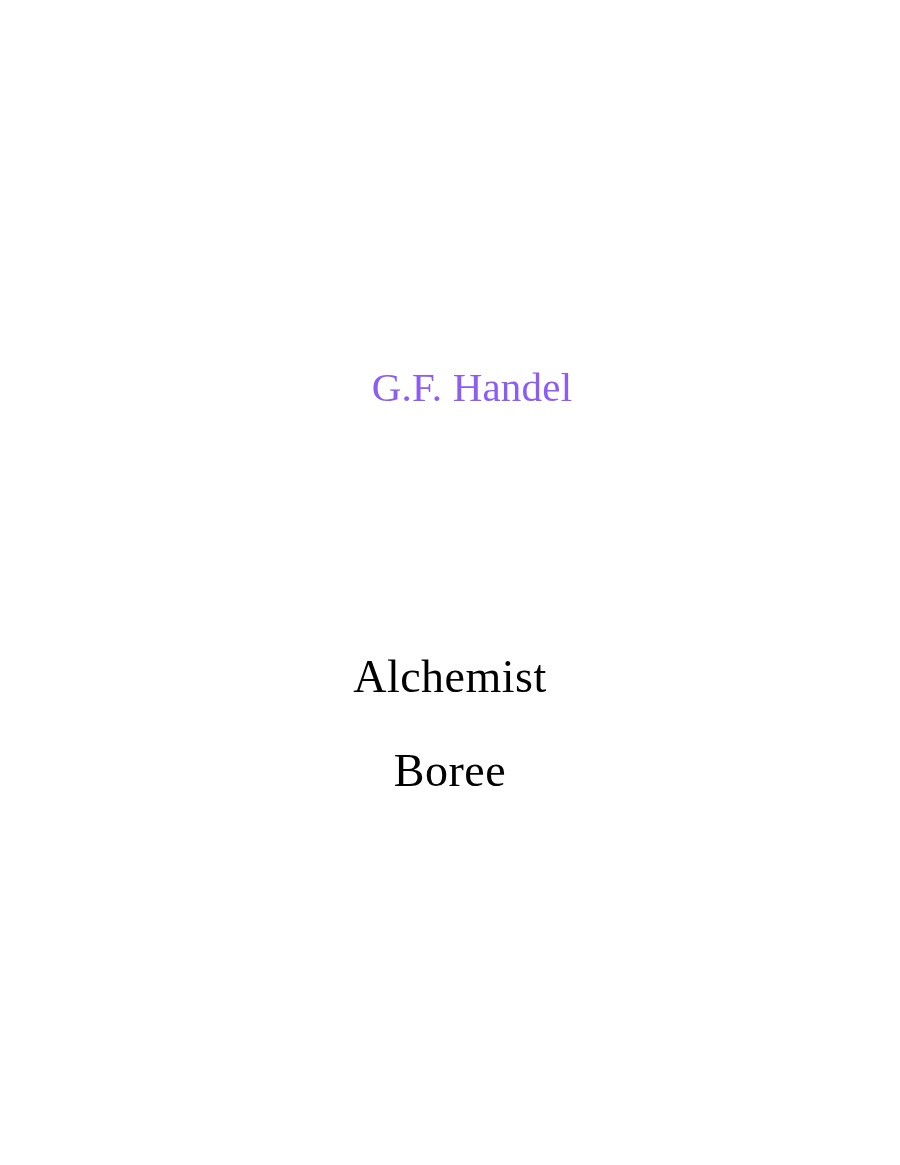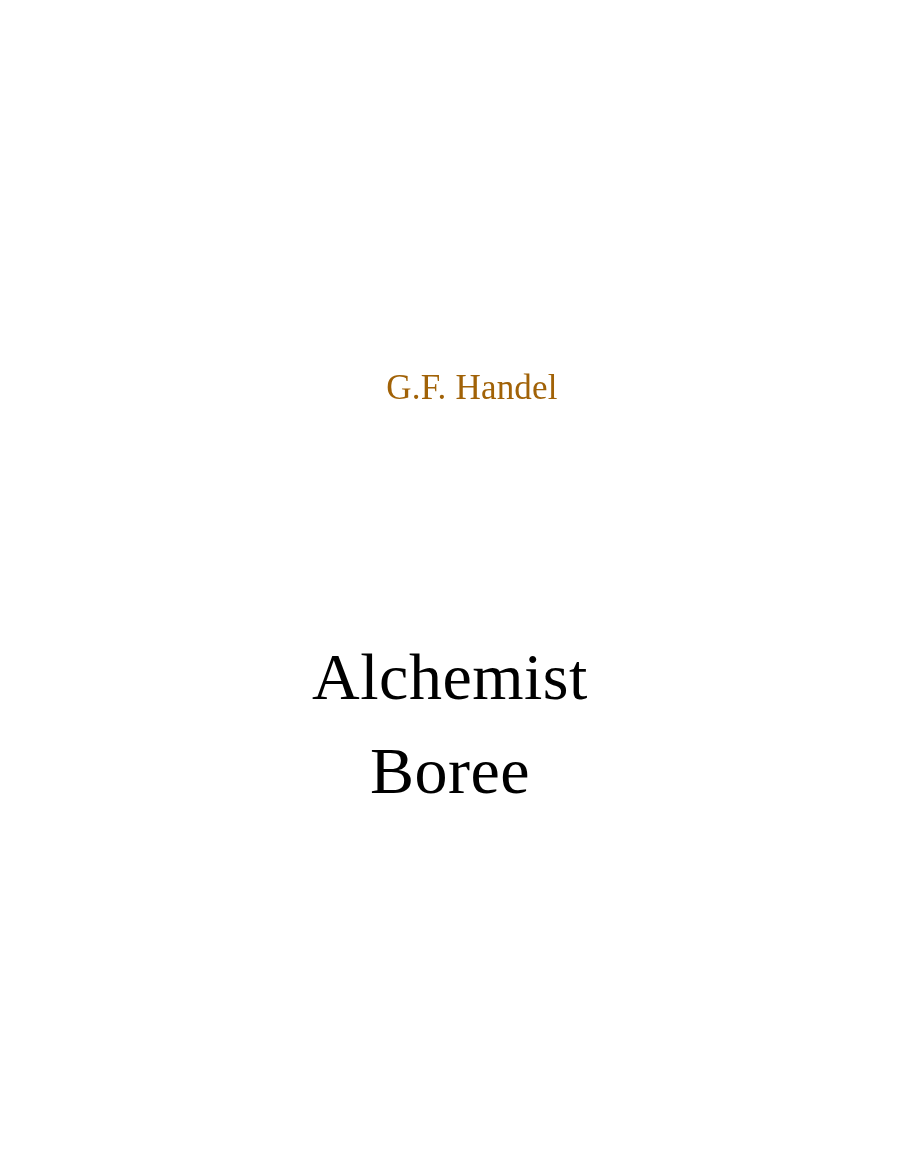--- a/index.html
+++ b/index.html
@@ -21,35 +21,35 @@
     background: #ffffff;
   }
   .credits-block {
     position: absolute;
     top: 358px;
     left: 0;
     width: 900px;
     text-align: center;
   }
   .credit-line {
-    font-size: 35px;
+    font-size: 41px;
     line-height: 59px;
     letter-spacing: 0.2px;
-    color: #a16207;
+    color: #8b5cf6;
     padding-left: 44px;
   }
   .title-block {
     position: absolute;
     top: 630px;
     left: 0;
     width: 900px;
     text-align: center;
   }
   .title-line {
-    font-size: 66px;
+    font-size: 46px;
     line-height: 94px;
     letter-spacing: 0.5px;
     color: #000000;
   }
 </style>
 </head>
 <body>
 
 <div class="page">
 

